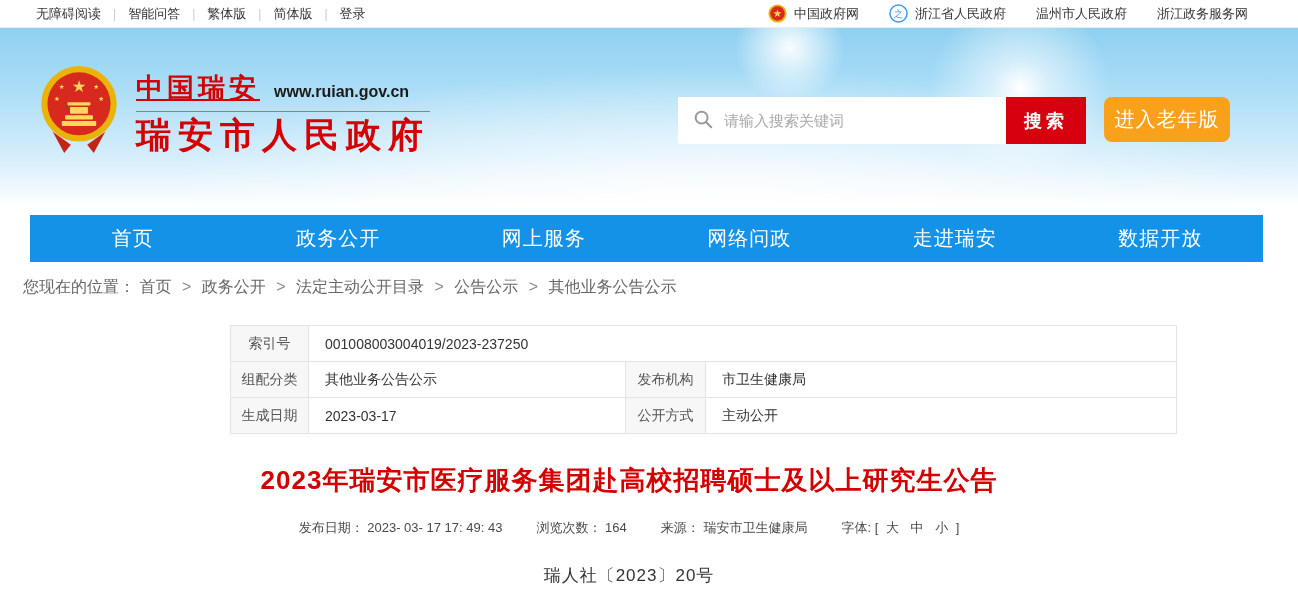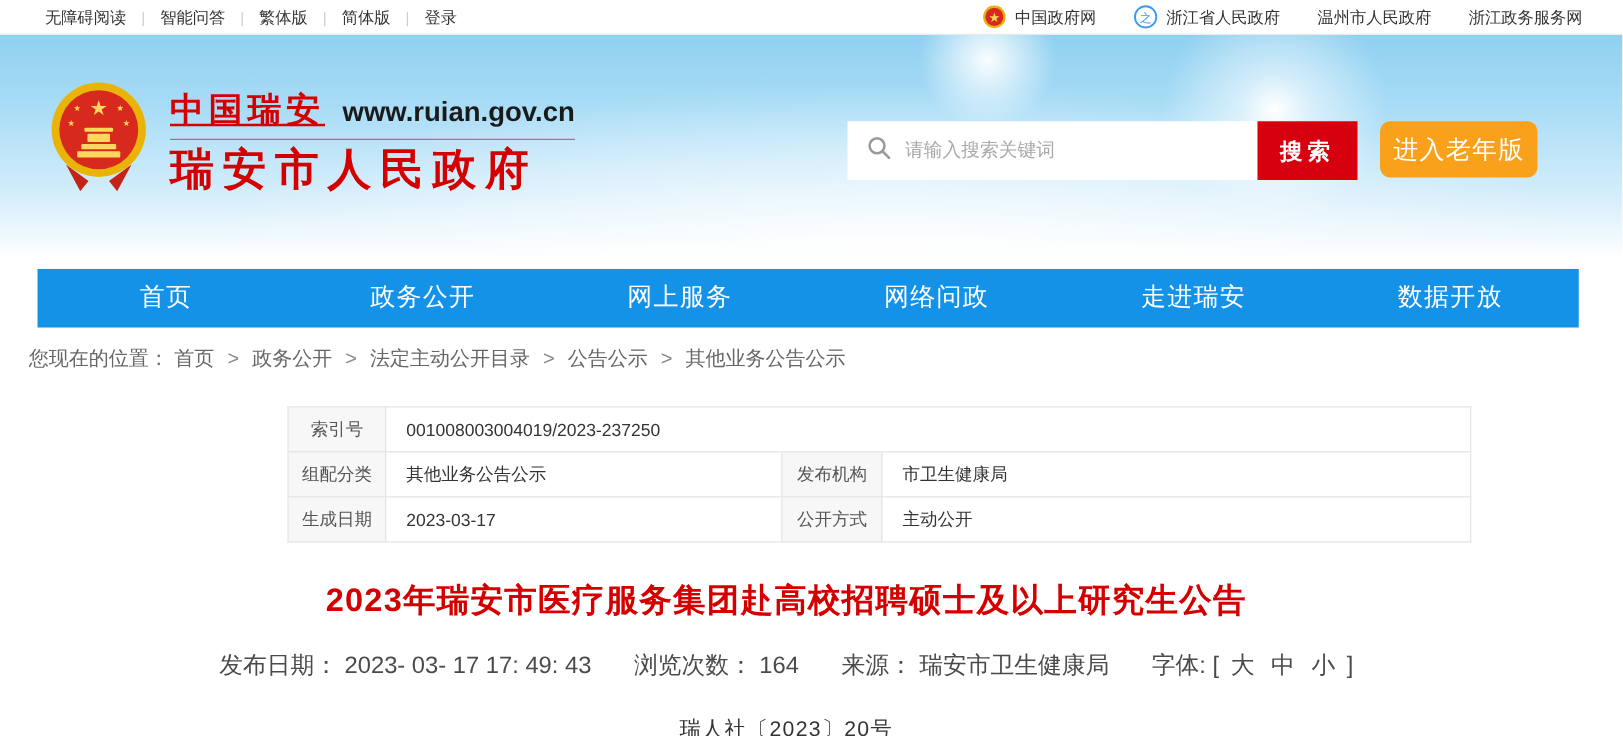--- a/index.html
+++ b/index.html
@@ -2,41 +2,41 @@
 <html><head>
 <meta charset="utf-8">
 <style>
   * { margin: 0; padding: 0; box-sizing: border-box; }
   html, body { width: 1298px; height: 589px; overflow: hidden; background: #fff;
     font-family: "Liberation Sans", "DejaVu Sans", sans-serif; }
   a { text-decoration: none; color: inherit; cursor: pointer; }
 
   
   .topbar { height: 28px; display: flex; justify-content: space-between; align-items: center;
-    padding: 0 32px 0 36px; border-bottom: 1px solid #ebebeb; background: #fff; }
+    padding: 0 50px 0 36px; border-bottom: 1px solid #ebebeb; background: #fff; }
   .topbar-left { display: flex; align-items: center; font-size: 13px; color: #333; }
   .topbar-left .sep { color: #ccc; margin: 0 12px; font-size: 12px; }
   .topbar-right { display: flex; align-items: center; font-size: 13px; color: #333; }
   .tr-item { display: flex; align-items: center; margin-left: 30px; }
   .tr-item .mini-ico { margin-right: 7px; display: inline-flex; }
 
   
   .banner { position: relative; height: 187px;
     background:
       radial-gradient(circle at 790px 20px, rgba(255,255,255,0.95) 0px, rgba(255,255,255,0) 55px),
       radial-gradient(circle at 1020px 60px, rgba(255,255,255,1) 0px, rgba(255,255,255,0.55) 28px, rgba(255,255,255,0) 90px),
       radial-gradient(ellipse at 55% 95%, rgba(255,255,255,0.85) 0%, rgba(255,255,255,0) 55%),
       linear-gradient(180deg, #8fd0f0 0%, #a8dcf6 30%, #d4edfb 68%, #ffffff 96%); }
   .logo { position: absolute; left: 38px; top: 36px; display: flex; align-items: center; }
   .logo-text { margin-left: 16px; }
   .logo-row1 { display: flex; align-items: baseline; border-bottom: 1px solid rgba(212,0,0,0.55);
     padding-bottom: 5px; }
   .cn-ruian { font-family: "DejaVu Serif", "Liberation Serif", serif; font-weight: bold;
     font-size: 27px; color: #d40000; letter-spacing: 4px; text-decoration: underline; }
-  .site-url { font-size: 22px; font-weight: bold; color: #1a1a1a; margin-left: 14px; }
+  .site-url { font-size: 16px; font-weight: bold; color: #1a1a1a; margin-left: 14px; }
   .logo-row2 { font-family: "DejaVu Serif", "Liberation Serif", serif; font-weight: bold;
     font-size: 35px; color: #d40000; letter-spacing: 7px; margin-top: 9px;
     transform: skewX(-4deg); }
 
   .search-area { position: absolute; right: 68px; top: 69px; display: flex; }
   .search-box { width: 328px; height: 47px; background: #fff; display: flex; align-items: center;
     padding: 0 10px 0 14px; }
   .search-box input { border: none; outline: none; flex: 1; font-size: 15px; color: #333;
     margin-left: 10px; font-family: inherit; background: transparent; }
   .search-box input::placeholder { color: #a9a9a9; }
@@ -62,21 +62,21 @@
   .info-table td.lbl { background: #f7f7f7; text-align: center; color: #555; width: 78px; }
   .info-table td.lbl2 { width: 80px; }
   .info-table td.val { padding-left: 16px; }
   .info-table td.val1 { width: 317px; }
 
   
   .article { width: 798px; margin-left: 230px; }
   .article-title { margin-top: 29px; text-align: center; color: #d40000; font-size: 26px;
     font-weight: bold; letter-spacing: 1px; }
   .article-meta { margin-top: 21px; display: flex; justify-content: center; align-items: center;
-    font-size: 19px; color: #4a4a4a; }
+    font-size: 13px; color: #4a4a4a; }
   .article-meta .meta-group { margin: 0 17px; white-space: nowrap; }
   .article-meta .font-size-opt { margin: 0 4px; cursor: pointer; }
   .doc-number { margin-top: 27px; text-align: center; font-size: 17px; color: #333;
     letter-spacing: 1px; }
 </style>
 </head>
 <body>
 
 <div class="topbar">
   <div class="topbar-left">

